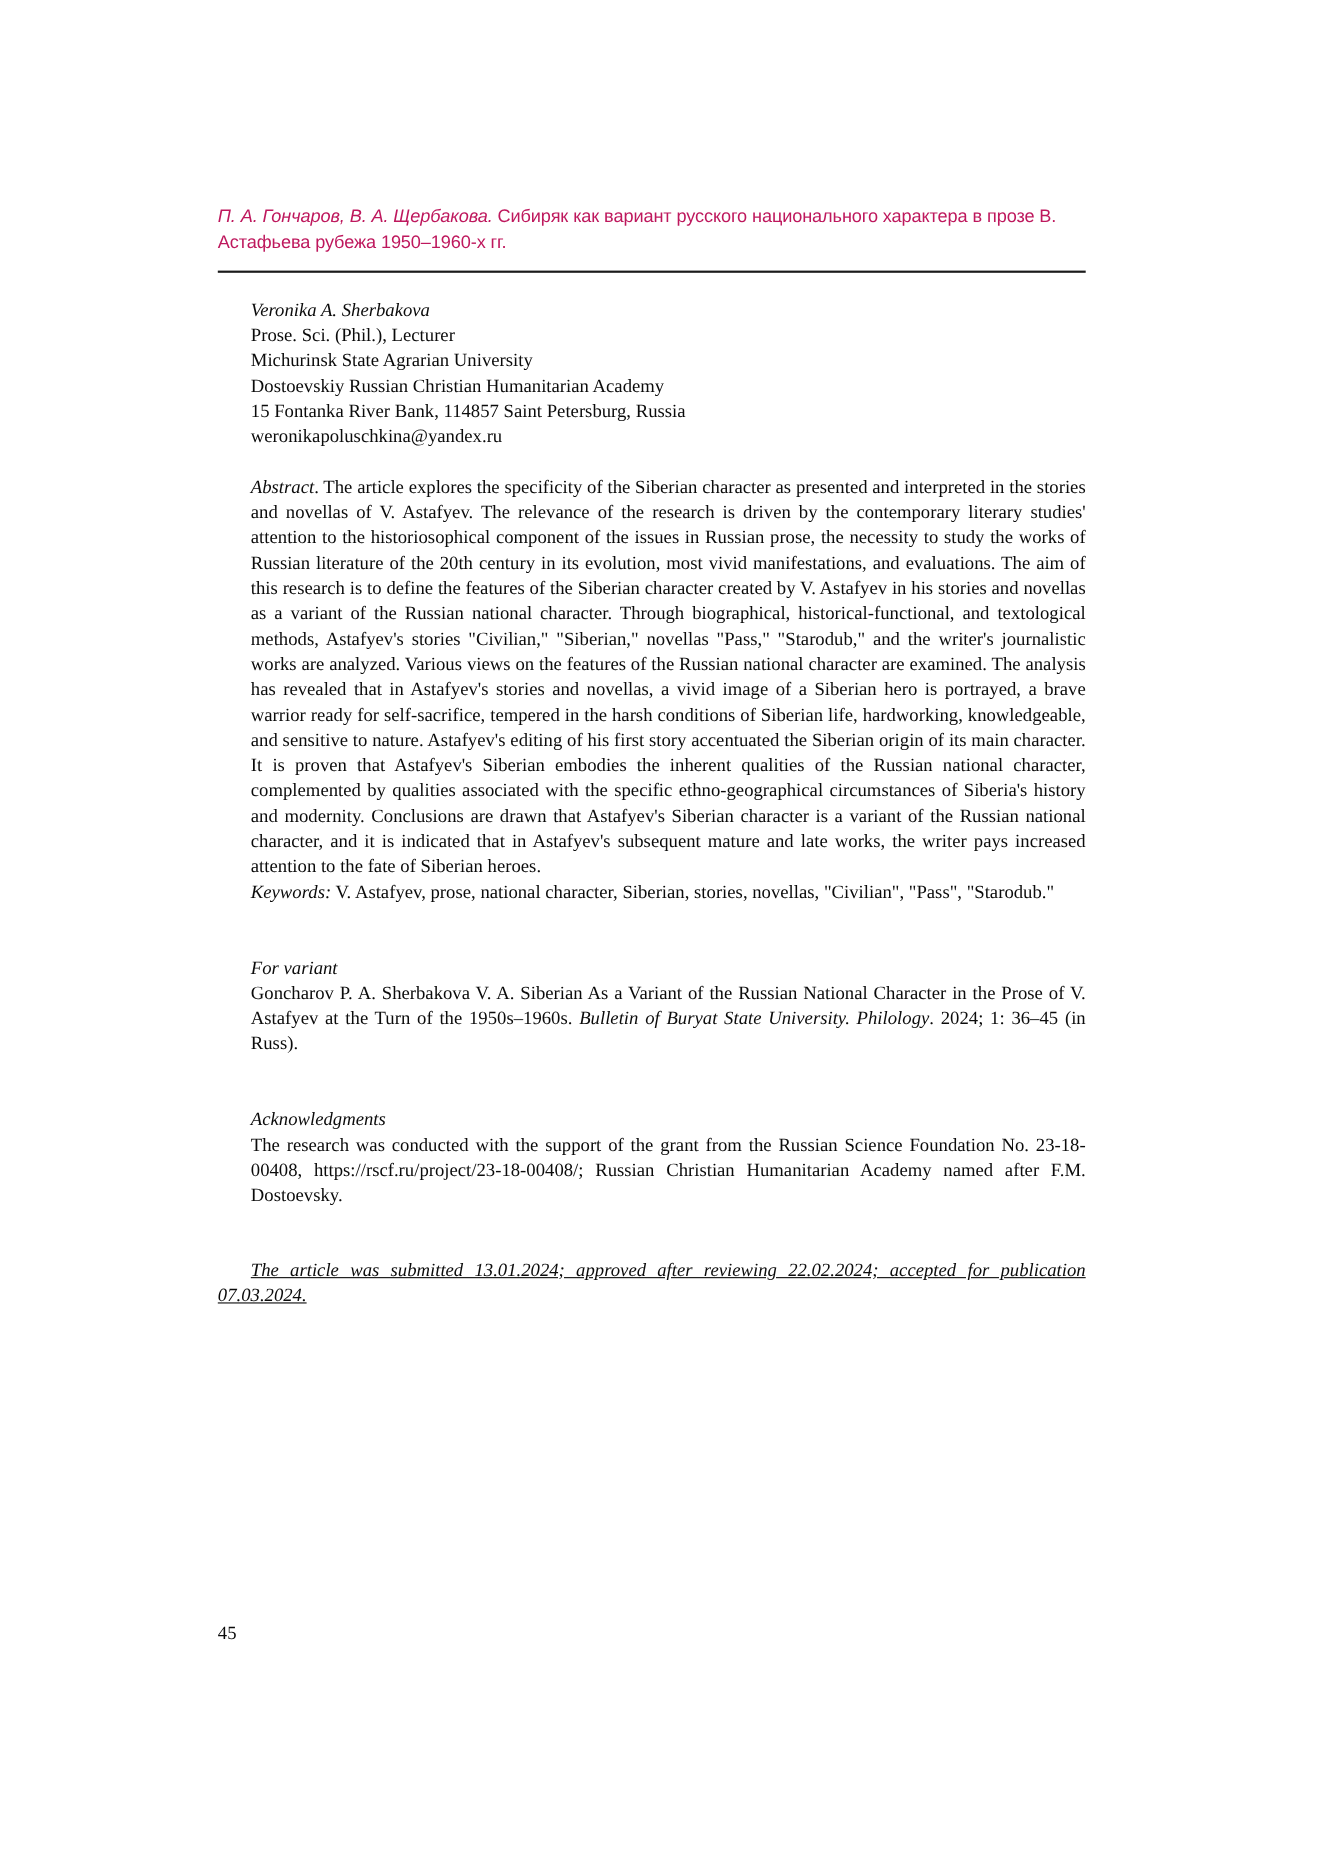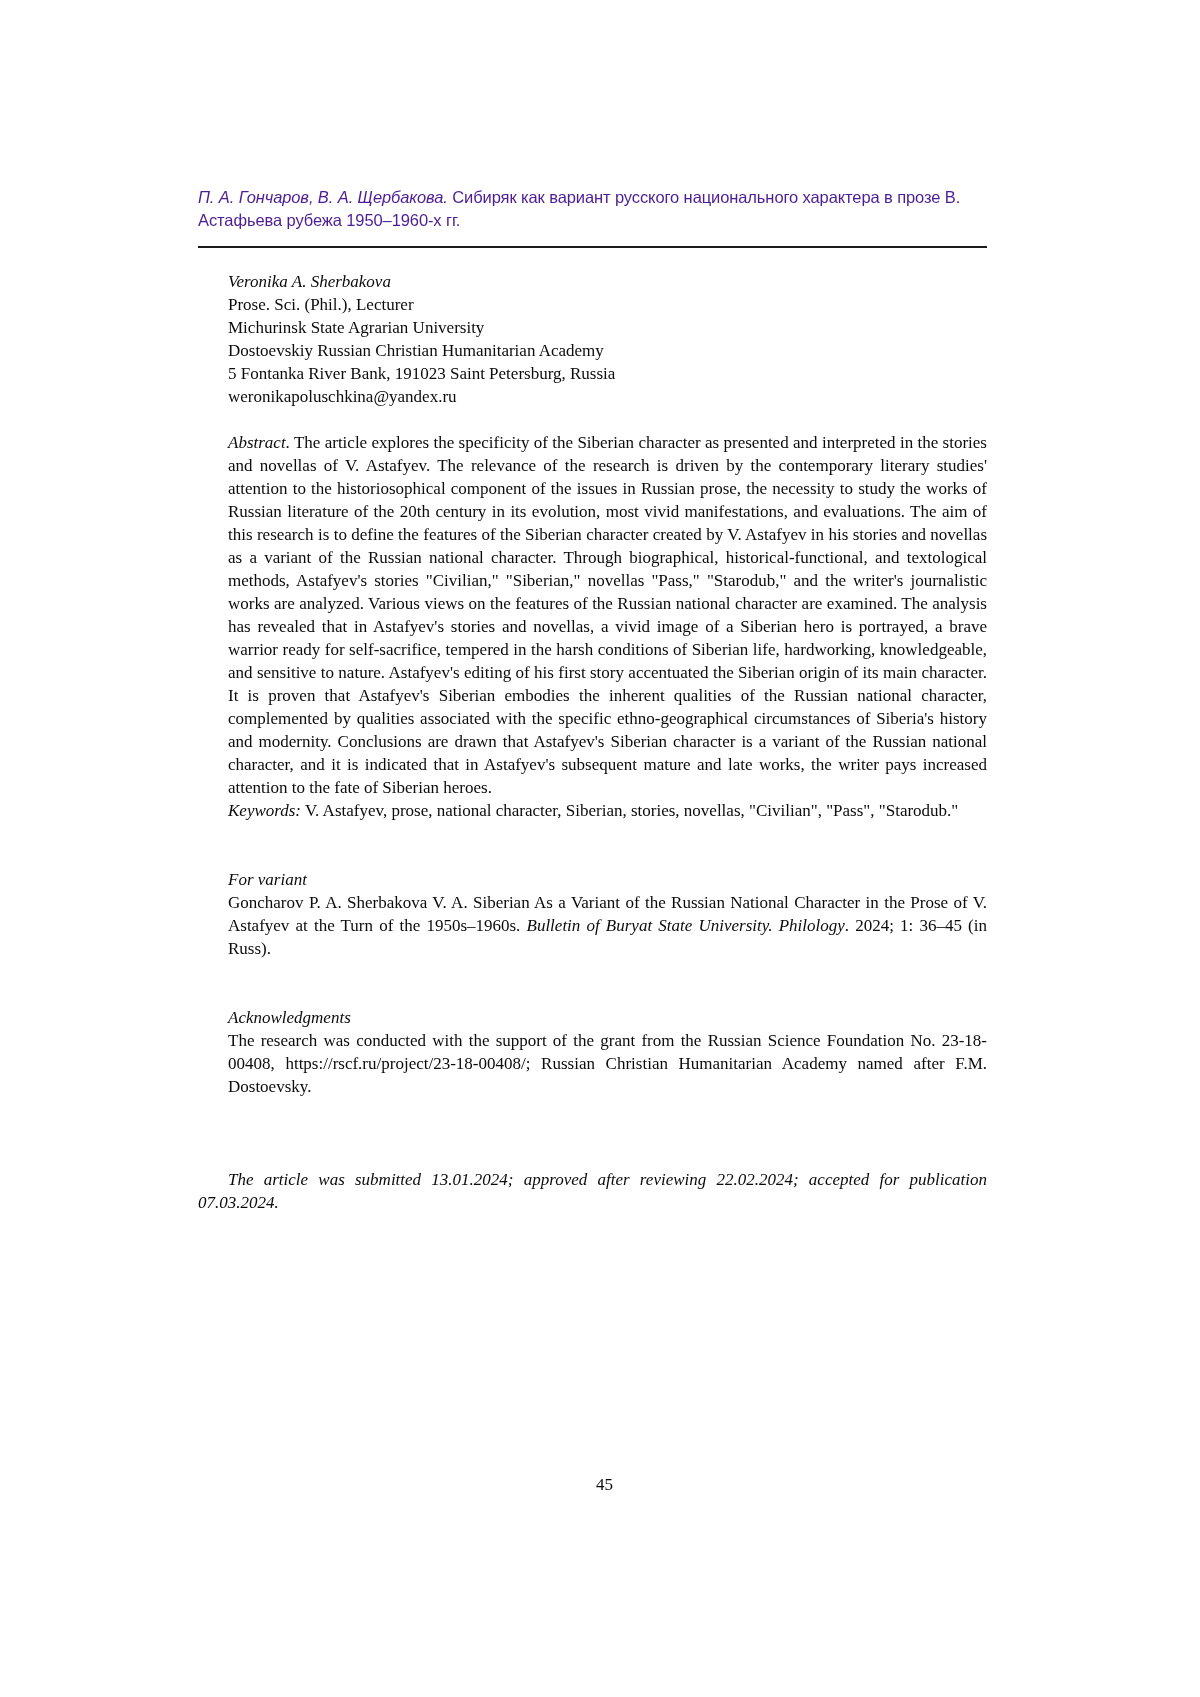--- a/index.html
+++ b/index.html
@@ -12,21 +12,21 @@
     font-family: "Liberation Serif", "DejaVu Serif", serif;
     font-size: 17px;
     box-sizing: border-box;
     padding: 186px 213px 0 198px;
   }
   
   .running-header {
     font-family: "Liberation Sans", "DejaVu Sans", sans-serif;
     font-size: 16.5px;
     line-height: 1.42;
-    color: #4c1d95;
+    color: #be185d;
     letter-spacing: -0.1px;
   }
   .rh-authors { font-style: italic; }
   .header-rule {
     border: none;
     border-top: 2px solid #1b1b1b;
     margin: 13px 0 0 0;
     height: 0;
   }
   
@@ -34,53 +34,54 @@
   .author-block { margin-top: 22px; }
   .author-block > div { white-space: nowrap; }
   .author-name { font-style: italic; }
   .abstract-block { margin-top: 23px; text-align: justify; font-family: Liberation Serif, serif; }
   .abstract-block p { margin: 0; }
   .italic { font-style: italic; }
   .section { margin-top: 46px; }
   .section-heading { font-style: italic; }
   .justified { text-align: justify; }
   .submission-note {
-    margin-top: 70px;
+    margin-top: 45px;
     margin-left: 0;
     line-height: 23px;
     font-style: italic;
     text-align: justify;
     text-indent: 30px;
+    text-decoration: underline;
   }
   .page-number {
     position: absolute;
     top: 1473px;
-    left: 210px;
+    left: 198px;
     width: 789px;
-    text-align: center;
+    text-align: left;
     line-height: 23px;
   }
 </style>
 </head>
 <body>
 
 <div class="page">
 
   <header class="running-header">
     <span class="rh-authors">П. А. Гончаров, В. А. Щербакова.</span><span> Сибиряк как вариант русского национального характера в прозе В. Астафьева рубежа 1950–1960-х гг.</span>
   </header>
 
   <hr class="header-rule">
 
   <section class="block author-block">
     <div class="author-name">Veronika A. Sherbakova</div>
     <div>Prose. Sci. (Phil.), Lecturer</div>
     <div>Michurinsk State Agrarian University</div>
     <div>Dostoevskiy Russian Christian Humanitarian Academy</div>
-    <div>5 Fontanka River Bank, 191023 Saint Petersburg, Russia</div>
+    <div>15 Fontanka River Bank, 114857 Saint Petersburg, Russia</div>
     <div>weronikapoluschkina@yandex.ru</div>
   </section>
 
   <section class="block abstract-block">
     <p><span class="italic">Abstract</span><span>. The article explores the specificity of the Siberian character as presented and interpreted in the stories and novellas of V. Astafyev. The relevance of the research is driven by the contemporary literary studies' attention to the historiosophical component of the issues in Russian prose, the necessity to study the works of Russian literature of the 20th century in its evolution, most vivid manifestations, and evaluations. The aim of this research is to define the features of the Siberian character created by V. Astafyev in his stories and novellas as a variant of the Russian national character. Through biographical, historical-functional, and textological methods, Astafyev's stories "Civilian," "Siberian," novellas "Pass," "Starodub," and the writer's journalistic works are analyzed. Various views on the features of the Russian national character are examined. The analysis has revealed that in Astafyev's stories and novellas, a vivid image of a Siberian hero is portrayed, a brave warrior ready for self-sacrifice, tempered in the harsh conditions of Siberian life, hardworking, knowledgeable, and sensitive to nature. Astafyev's editing of his first story accentuated the Siberian origin of its main character. It is proven that Astafyev's Siberian embodies the inherent qualities of the Russian national character, complemented by qualities associated with the specific ethno-geographical circumstances of Siberia's history and modernity. Conclusions are drawn that Astafyev's Siberian character is a variant of the Russian national character, and it is indicated that in Astafyev's subsequent mature and late works, the writer pays increased attention to the fate of Siberian heroes.</span></p>
     <p><span class="italic">Keywords:</span><span> V. Astafyev, prose, national character, Siberian, stories, novellas, "Civilian", "Pass", "Starodub."</span></p>
   </section>
 
   <section class="block section">
     <div class="section-heading">For variant</div>

